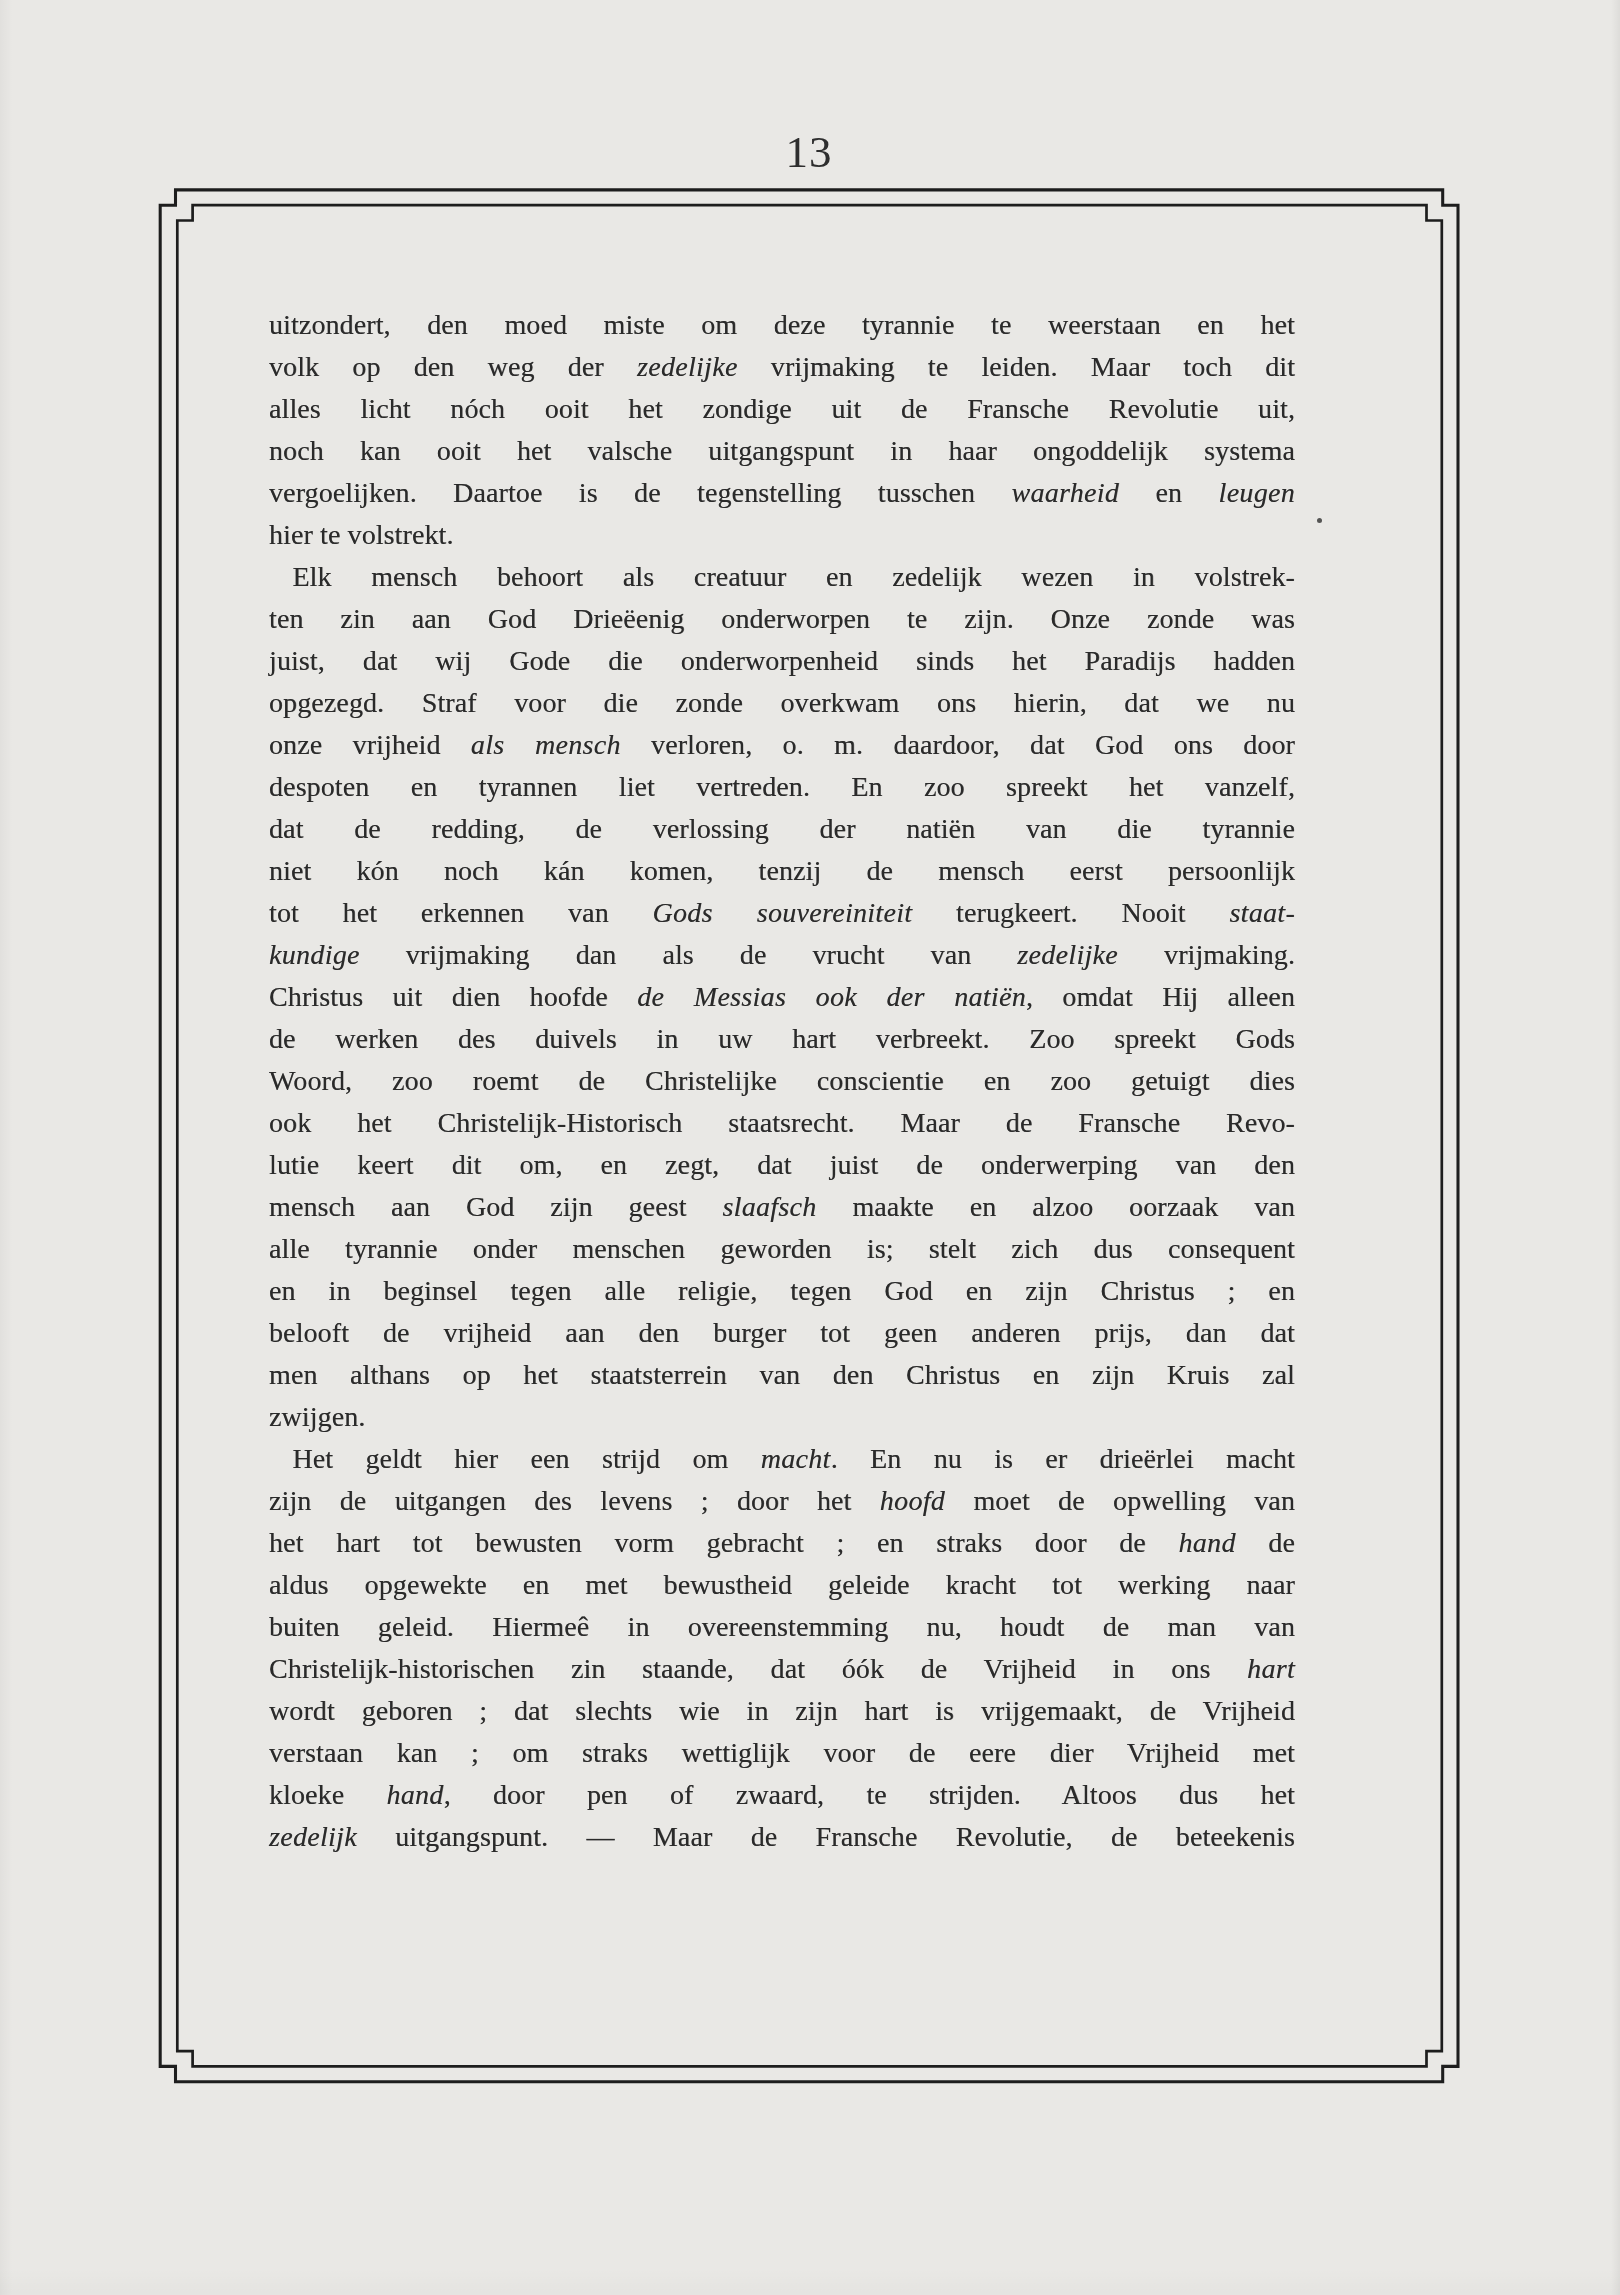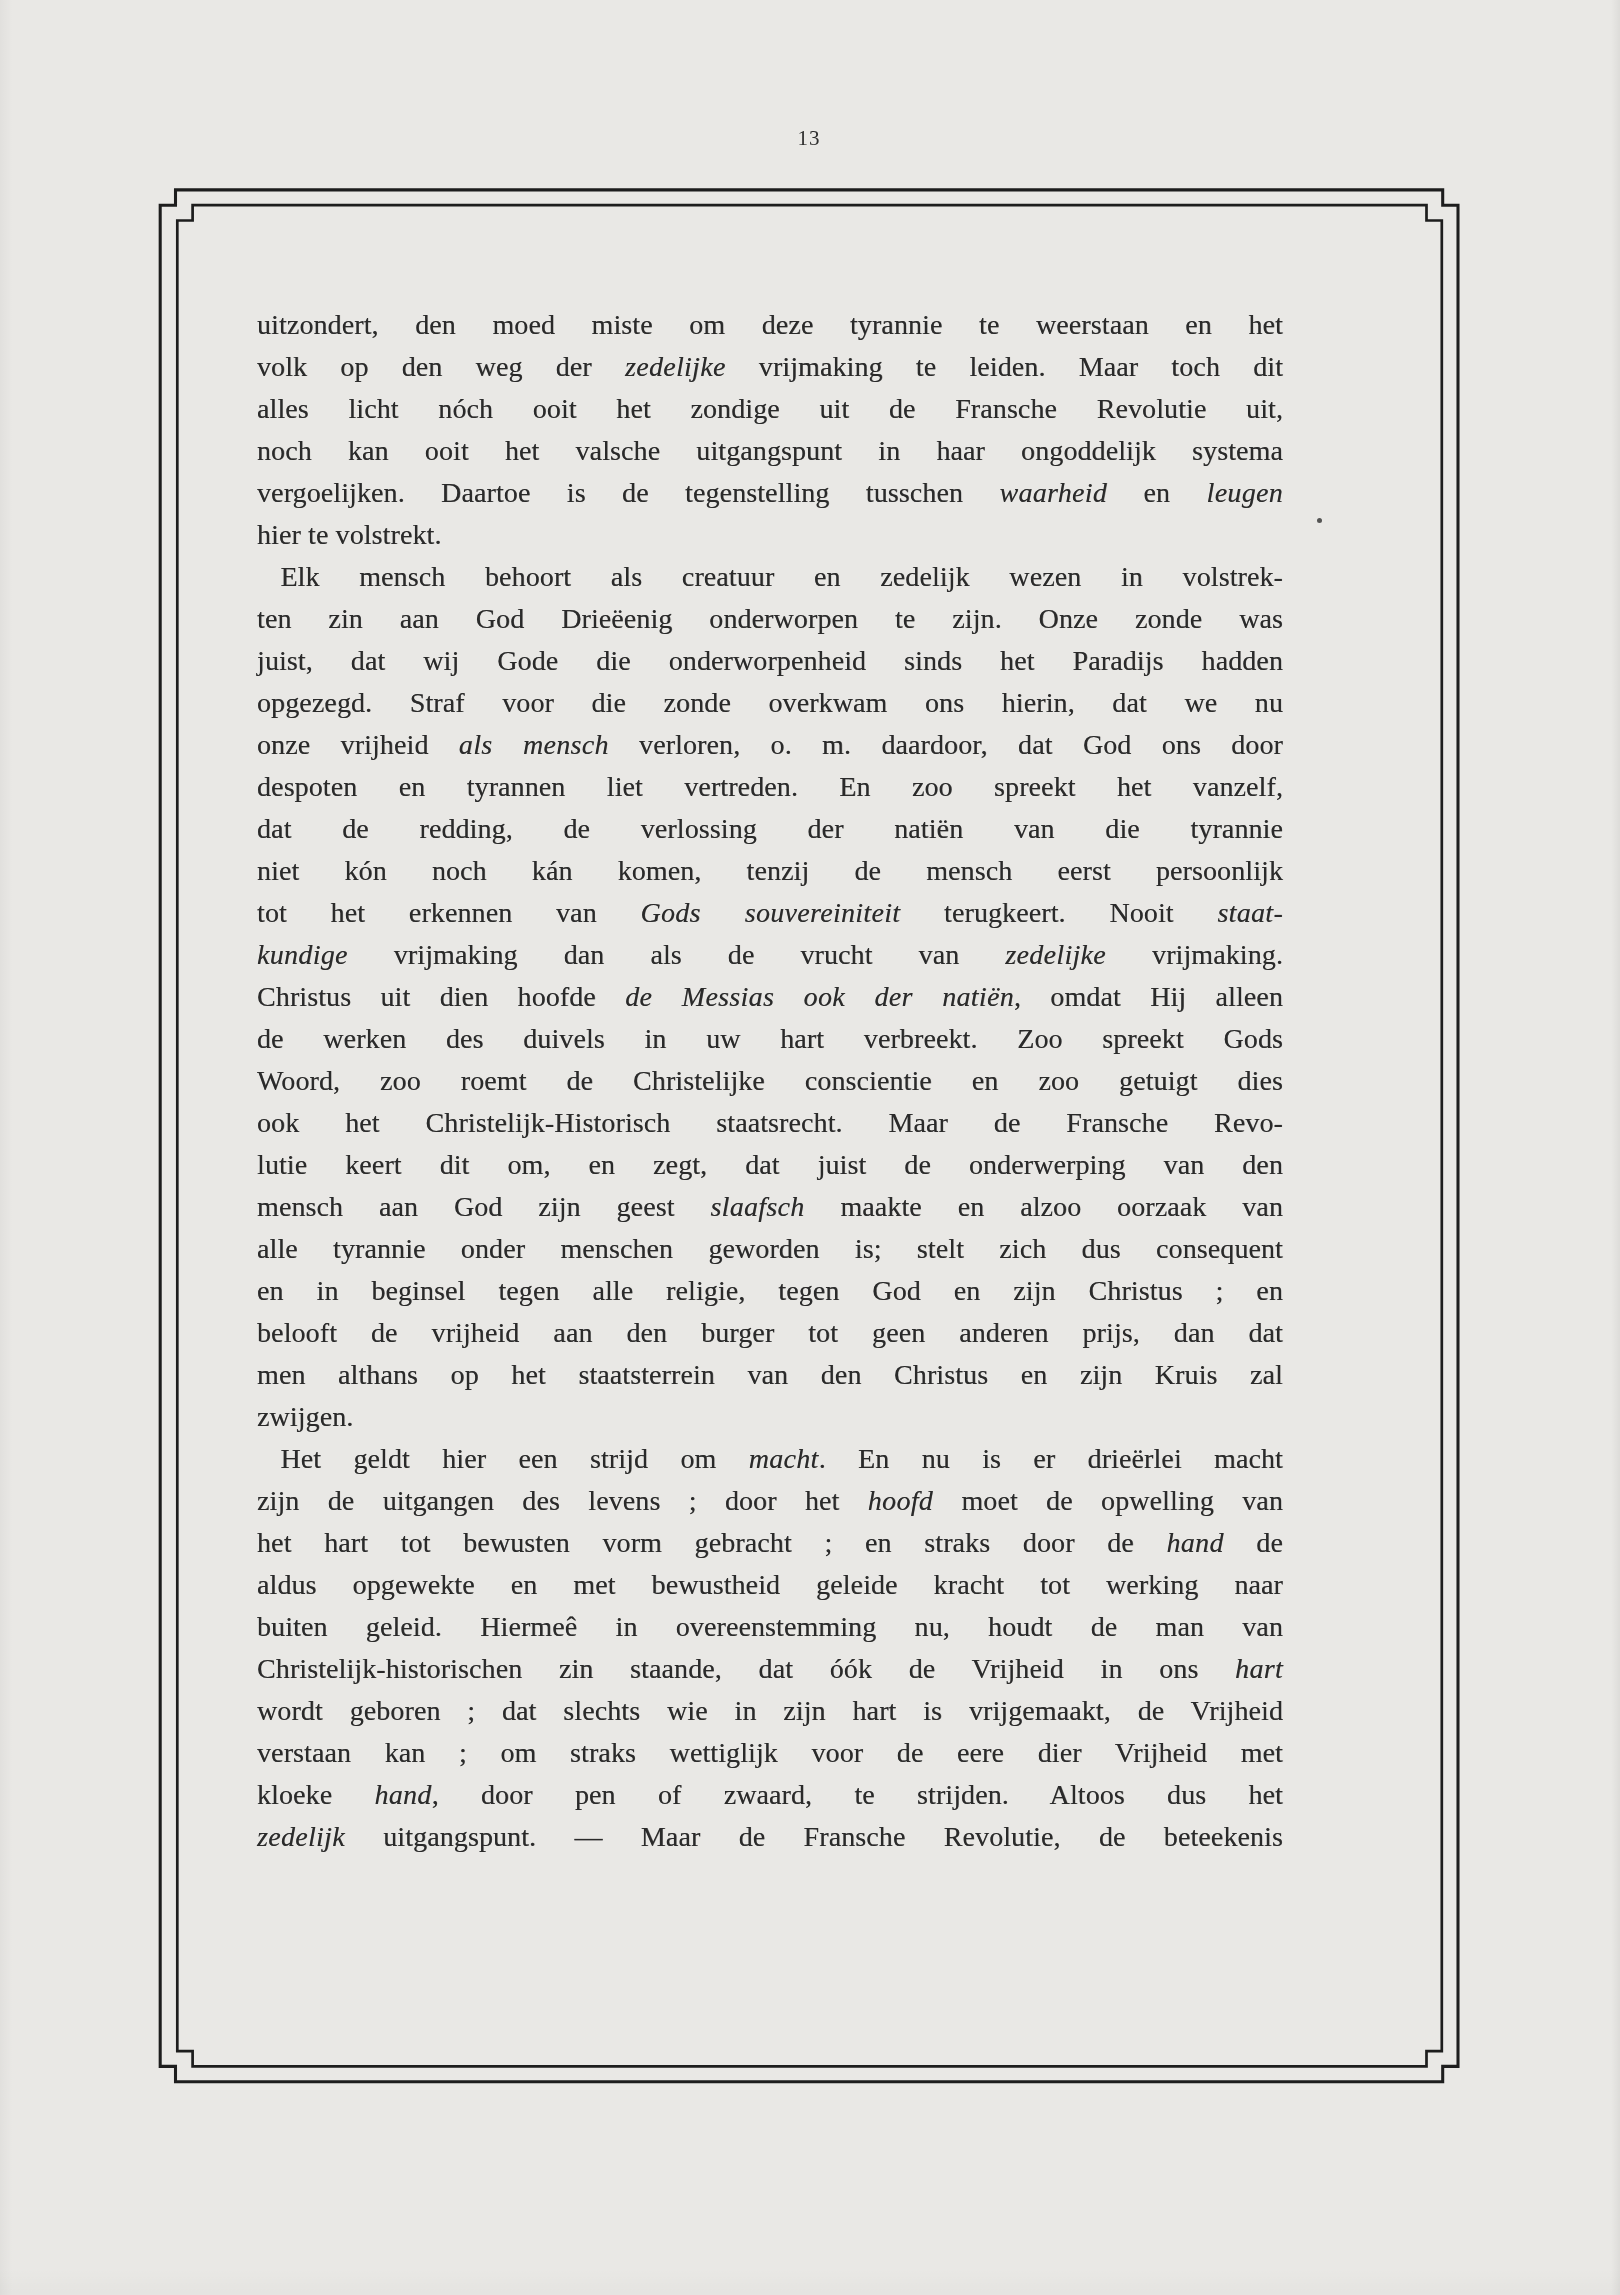--- a/index.html
+++ b/index.html
@@ -21,38 +21,38 @@
     background:
       linear-gradient(90deg, rgba(0,0,0,0.035) 0px, rgba(0,0,0,0) 12.6px),
       linear-gradient(270deg, rgba(0,0,0,0.05) 0px, rgba(0,0,0,0) 9px),
       linear-gradient(0deg, rgba(0,0,0,0.02) 0px, rgba(0,0,0,0) 27px),
       var(--paper);
   }
   .page-number{
     position:absolute;
     left:160px; top:126px; width:1298px;
     text-align:center;
-    font-size:21px;
+    font-size:45px;
     letter-spacing:0.9px;
     color:var(--pagenum);
   }
   svg.frame{
     position:absolute; left:0; top:0;
     width:1620px; height:2295px;
     display:block;
   }
   svg.frame path{
     fill:none;
     stroke:var(--frame);
   }
   svg.frame path.outer{ stroke-width:3.4px; }
   svg.frame path.inner{ stroke-width:3px; }
   .text-block{
     position:absolute;
-    left:257px; top:304px;
+    left:269px; top:304px;
     width:1026px;
     font-size:28px;
     line-height:42px;
     color:var(--ink);
     text-shadow:0.3px 0.2px 0 rgba(42,42,42,0.55);
     letter-spacing:0.1px;
   }
   .text-block .line{
     text-align:justify;
     text-align-last:justify;

